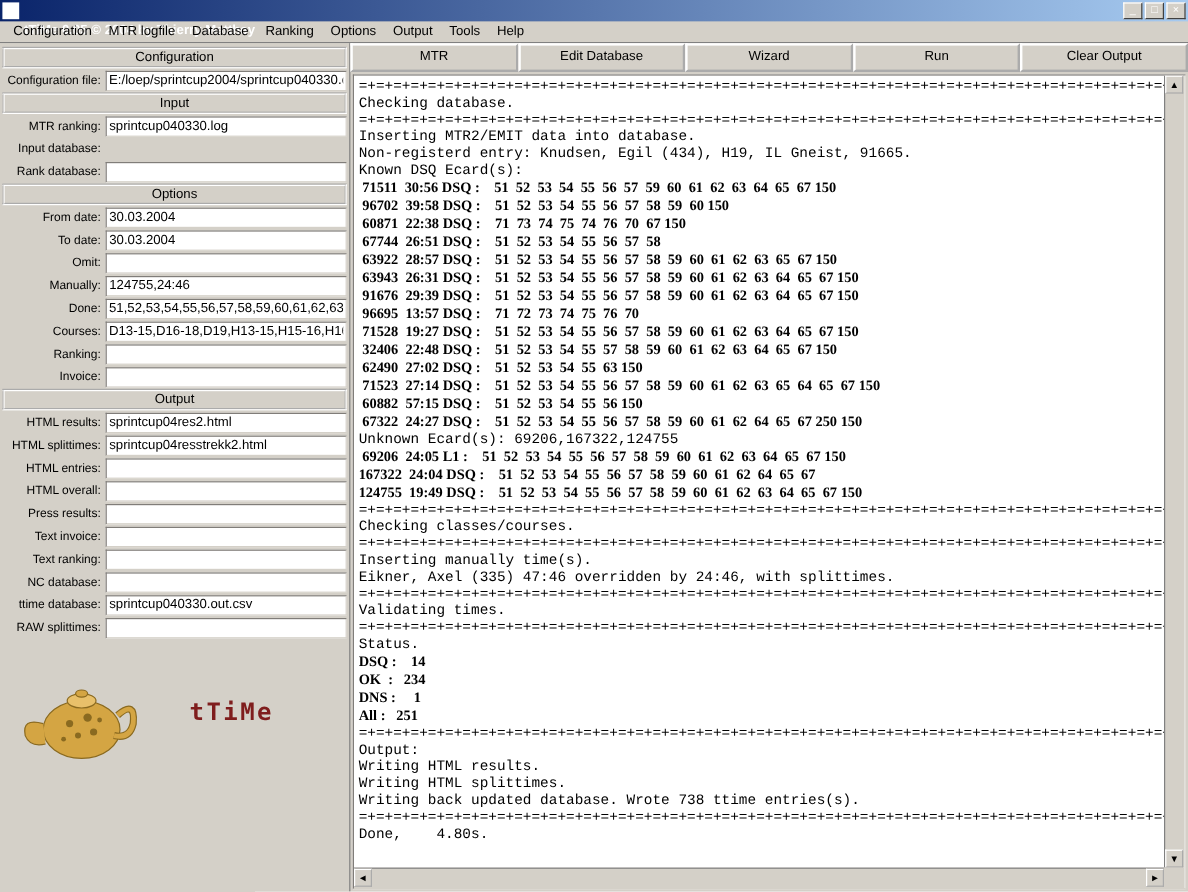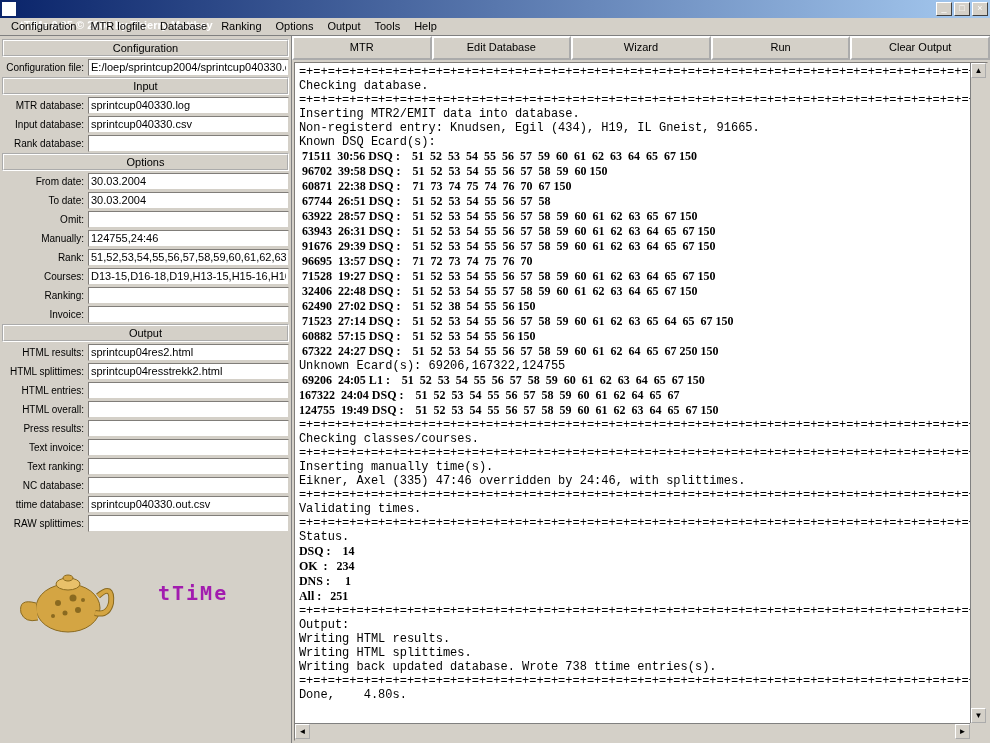--- a/index.html
+++ b/index.html
@@ -22,21 +22,21 @@
 .bigbtn { flex: 1; border: 2px outset #fff; background: #d4d0c8; text-align: center; padding: 3px 0; font-size: 11px; cursor: pointer; }
 .console-wrap { flex: 1; background: white; border: 1px inset #d4d0c8; margin: 2px; position: relative; overflow: hidden; }
 .console { font-family: "Courier New", monospace; font-size: 12px; white-space: pre; padding: 2px 4px; line-height: 14px; overflow: auto; height: 100%; }
 .console b { font-weight: bold; font-family: Liberation Serif, serif; }
 .scroll-v { position: absolute; right: 0; top: 0; bottom: 17px; width: 17px; background: #d4d0c8; border-left: 1px solid #808080; }
 .scroll-h { position: absolute; left: 0; right: 17px; bottom: 0; height: 17px; background: #d4d0c8; border-top: 1px solid #808080; }
 .scroll-corner { position: absolute; right: 0; bottom: 0; width: 17px; height: 17px; background: #d4d0c8; }
 .scroll-btn { width: 15px; height: 15px; background: #d4d0c8; border: 1px outset #fff; position: absolute; font-size: 8px; text-align: center; line-height: 13px; }
 .footer { display: flex; align-items: center; padding: 6px; height: 120px; }
 .teapot { width: 120px; height: 100px; display: flex; align-items: center; justify-content: center; }
-.brand { font-family: monospace; font-size: 20px; letter-spacing: 2px; margin-left: 30px; color: #a21caf; font-weight: bold; }
+.brand { font-family: monospace; font-size: 20px; letter-spacing: 2px; margin-left: 30px; color: #7f1d1d; font-weight: bold; }
 </style>
 </head>
 <body>
 
 <div class="titlebar">
   <div class="titlebar-icon"></div>
   <div class="titlebar-text">tTiMe 0.05 © 2004 by Thierry Matthey</div>
   <div class="winbtns">
     <div class="winbtn">_</div>
     <div class="winbtn">□</div>
@@ -58,26 +58,25 @@
 <div class="main">
   <div class="leftpanel">
     <div class="section-header">Configuration</div>
     <div class="field-row">
       <span class="field-label">Configuration file:</span>
       <input class="field-input" value="E:/loep/sprintcup2004/sprintcup040330.cnf" style="">
     </div>
 
     <div class="section-header">Input</div>
     <div class="field-row">
-        <span class="field-label">MTR database:</span>
+        <span class="field-label">MTR ranking:</span>
         <input class="field-input" value="sprintcup040330.log" style="">
       </div>
     <div class="field-row">
         <span class="field-label">Input database:</span>
-        <input class="field-input" value="sprintcup040330.csv" style="">
       </div>
     <div class="field-row">
         <span class="field-label">Rank database:</span>
         <input class="field-input" value="" style="">
       </div>
 
     <div class="section-header">Options</div>
     <div class="field-row">
         <span class="field-label">From date:</span>
         <input class="field-input" value="30.03.2004" style="">
@@ -88,21 +87,21 @@
       </div>
     <div class="field-row">
         <span class="field-label">Omit:</span>
         <input class="field-input" value="" style="">
       </div>
     <div class="field-row">
         <span class="field-label">Manually:</span>
         <input class="field-input" value="124755,24:46" style="">
       </div>
     <div class="field-row">
-        <span class="field-label">Rank:</span>
+        <span class="field-label">Done:</span>
         <input class="field-input" value="51,52,53,54,55,56,57,58,59,60,61,62,63,64,65,67,150:71,72,73,74,75,76,70" style="">
       </div>
     <div class="field-row">
         <span class="field-label">Courses:</span>
         <input class="field-input" value="D13-15,D16-18,D19,H13-15,H15-16,H16-18,H19:DN,HN" style="">
       </div>
     <div class="field-row">
         <span class="field-label">Ranking:</span>
         <input class="field-input" value="" style="">
       </div>
@@ -192,21 +191,21 @@
 <b> 71511  30:56 DSQ :    51  52  53  54  55  56  57  59  60  61  62  63  64  65  67 150</b>
 <b> 96702  39:58 DSQ :    51  52  53  54  55  56  57  58  59  60 150</b>
 <b> 60871  22:38 DSQ :    71  73  74  75  74  76  70  67 150</b>
 <b> 67744  26:51 DSQ :    51  52  53  54  55  56  57  58</b>
 <b> 63922  28:57 DSQ :    51  52  53  54  55  56  57  58  59  60  61  62  63  65  67 150</b>
 <b> 63943  26:31 DSQ :    51  52  53  54  55  56  57  58  59  60  61  62  63  64  65  67 150</b>
 <b> 91676  29:39 DSQ :    51  52  53  54  55  56  57  58  59  60  61  62  63  64  65  67 150</b>
 <b> 96695  13:57 DSQ :    71  72  73  74  75  76  70</b>
 <b> 71528  19:27 DSQ :    51  52  53  54  55  56  57  58  59  60  61  62  63  64  65  67 150</b>
 <b> 32406  22:48 DSQ :    51  52  53  54  55  57  58  59  60  61  62  63  64  65  67 150</b>
-<b> 62490  27:02 DSQ :    51  52  38  54  55  56 150</b>
+<b> 62490  27:02 DSQ :    51  52  53  54  55  63 150</b>
 <b> 71523  27:14 DSQ :    51  52  53  54  55  56  57  58  59  60  61  62  63  65  64  65  67 150</b>
 <b> 60882  57:15 DSQ :    51  52  53  54  55  56 150</b>
 <b> 67322  24:27 DSQ :    51  52  53  54  55  56  57  58  59  60  61  62  64  65  67 250 150</b>
 Unknown Ecard(s): 69206,167322,124755
 <b> 69206  24:05 L1 :    51  52  53  54  55  56  57  58  59  60  61  62  63  64  65  67 150</b>
 <b>167322  24:04 DSQ :    51  52  53  54  55  56  57  58  59  60  61  62  64  65  67</b>
 <b>124755  19:49 DSQ :    51  52  53  54  55  56  57  58  59  60  61  62  63  64  65  67 150</b>
 =+=+=+=+=+=+=+=+=+=+=+=+=+=+=+=+=+=+=+=+=+=+=+=+=+=+=+=+=+=+=+=+=+=+=+=+=+=+=+=+=+=+=+=+=+=+=+=
 Checking classes/courses.
 =+=+=+=+=+=+=+=+=+=+=+=+=+=+=+=+=+=+=+=+=+=+=+=+=+=+=+=+=+=+=+=+=+=+=+=+=+=+=+=+=+=+=+=+=+=+=+=

